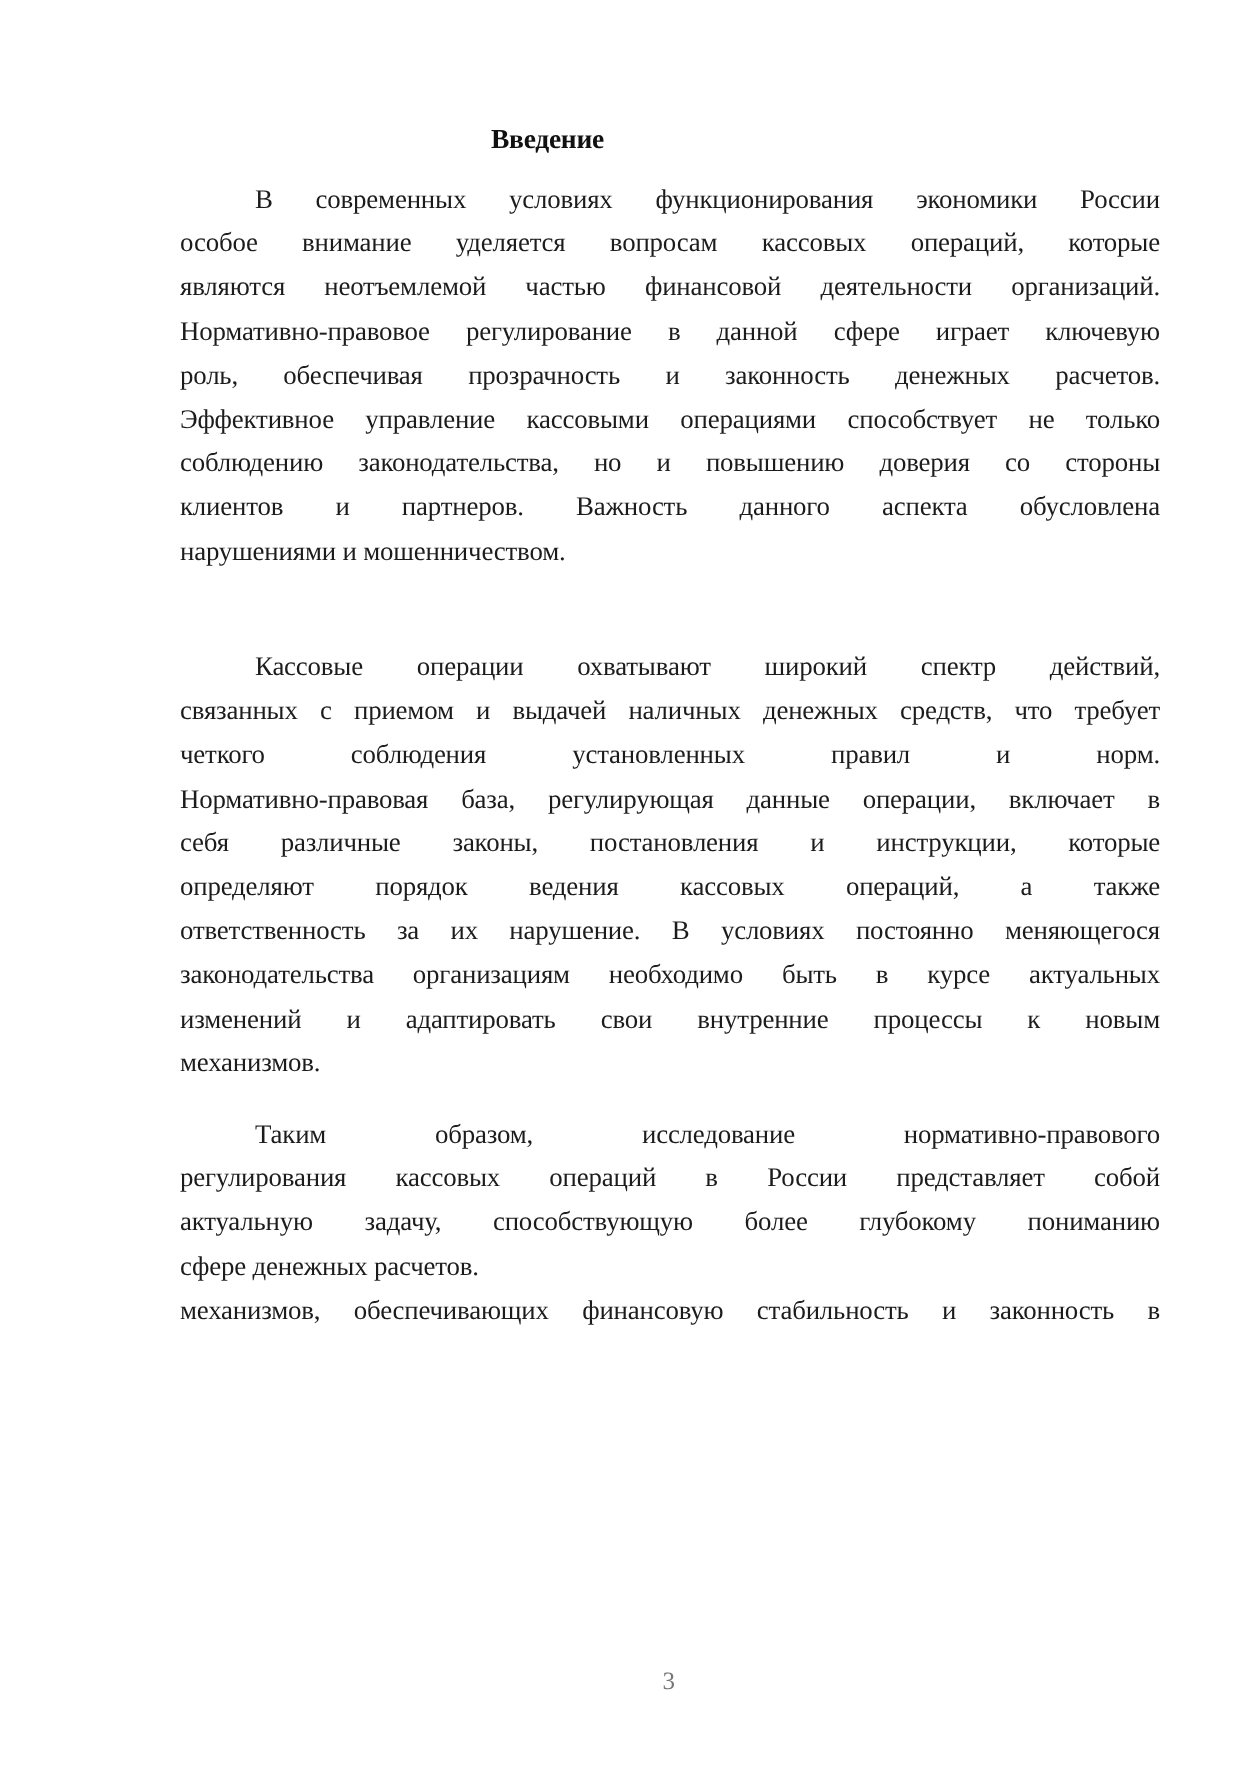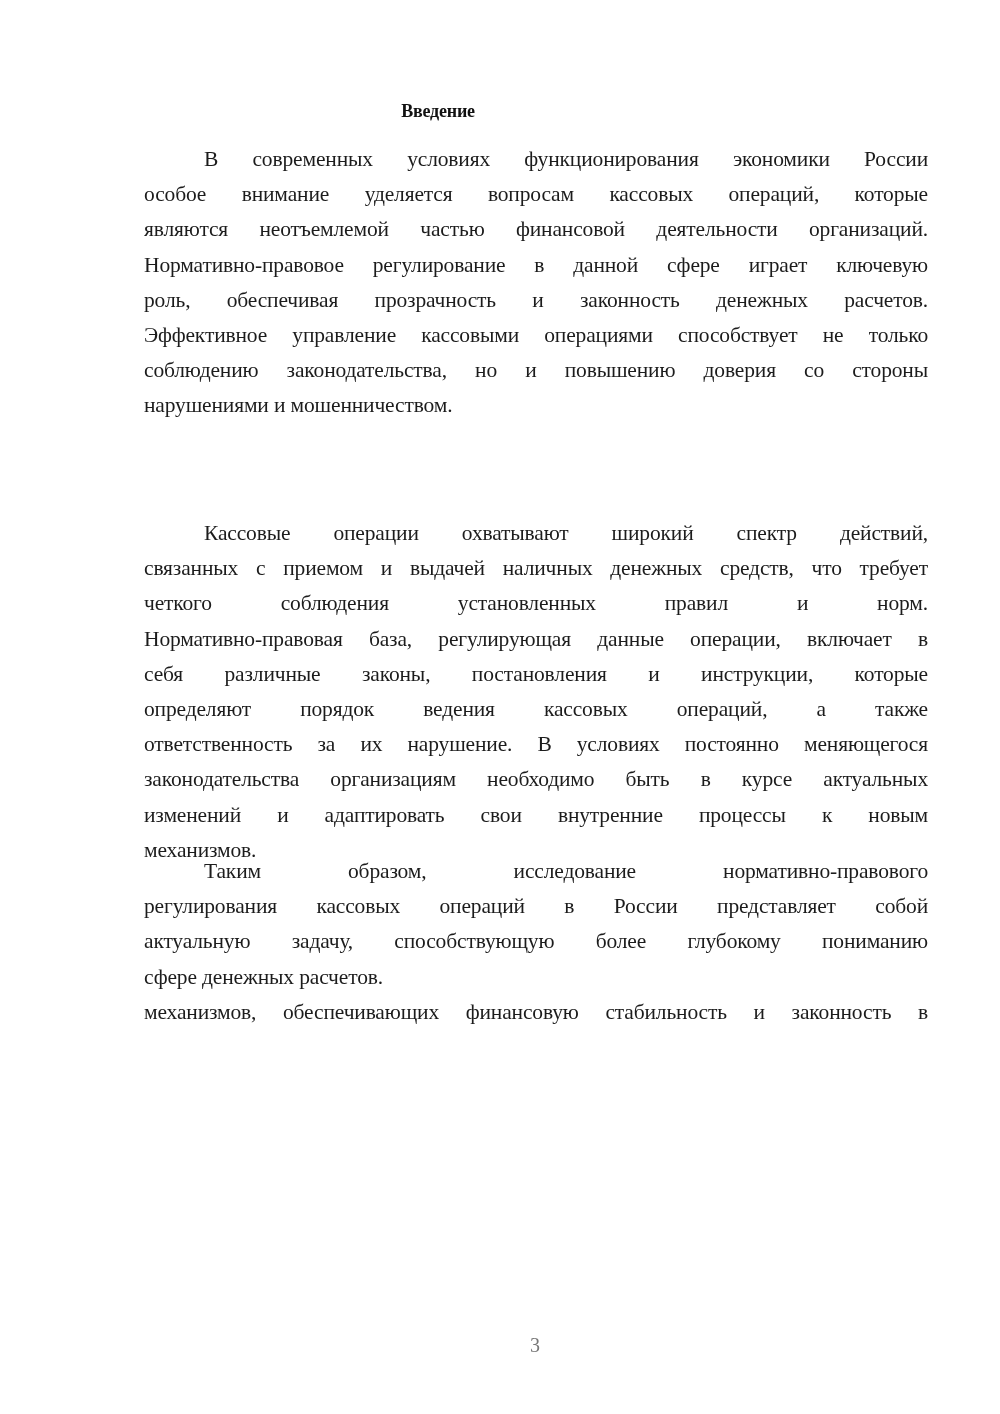--- a/index.html
+++ b/index.html
@@ -23,21 +23,21 @@
       background: #ffffff;
     }
     .title {
       position: absolute;
       top: 98px;
       left: 0;
       width: 876px;
       box-sizing: border-box;
       text-align: center;
       font-weight: bold;
-      font-size: 18px;
+      font-size: 22px;
       line-height: 26px;
       color: #111;
       letter-spacing: -0.2px;
     }
     .body-text {
       position: absolute;
       left: 144px;
       width: 784px;
       font-size: 21.5px;
       color: #1c1c1c;
@@ -60,21 +60,21 @@
     }
     .line > span {
       display: block;
       width: 100%;
       white-space: normal;
       text-align: justify;
       text-align-last: inherit;
     }
     .p1 { top: 142px; }
     .p2 { top: 516px; }
-    .p3 { top: 854px; }
+    .p3 { top: 890px; }
     .page-number {
       position: absolute;
       top: 1334px;
       left: 0;
       width: 1000px;
       padding-left: 70px;
       box-sizing: border-box;
       text-align: center;
       font-size: 20px;
       color: #777;
@@ -101,20 +101,23 @@
         <span>Нормативно-правовое регулирование в данной сфере играет ключевую</span>
       </div>
     <div class="line">
         <span>роль, обеспечивая прозрачность и законность денежных расчетов.</span>
       </div>
     <div class="line">
         <span>Эффективное управление кассовыми операциями способствует не только</span>
       </div>
     <div class="line">
         <span>соблюдению законодательства, но и повышению доверия со стороны</span>
+      </div>
+    <div class="line">
+        <span>клиентов и партнеров. Важность данного аспекта обусловлена</span>
       </div>
     <div class="line last">
         <span>нарушениями и мошенничеством.</span>
       </div>
   </div>
 
   <div class="body-text p2">
     <div class="line indent">
         <span>Кассовые операции охватывают широкий спектр действий,</span>
       </div>

